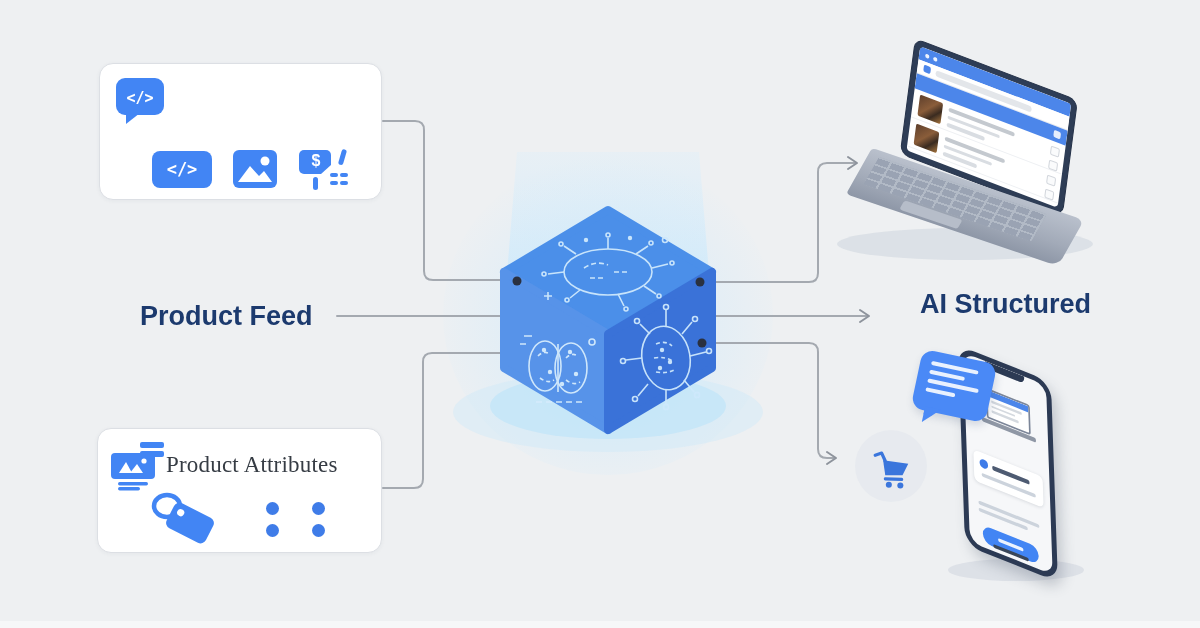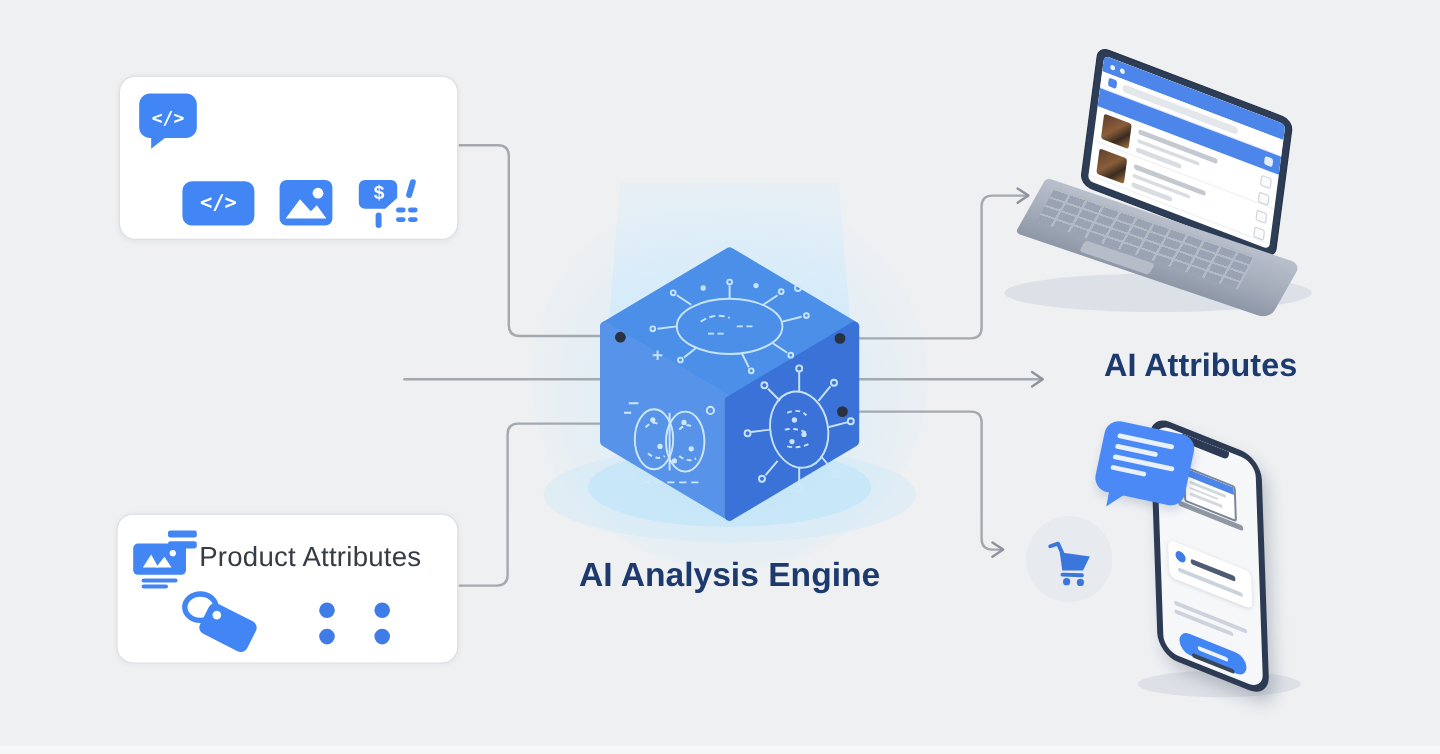--- a/index.html
+++ b/index.html
@@ -15,21 +15,21 @@
   .layer { position: absolute; left: 0; top: 0; width: 1200px; height: 628px; pointer-events: none; }
   .z0 { z-index: 0; } .z1 { z-index: 1; } .z2 { z-index: 2; } .z5 { z-index: 5; }
 
   
   .card {
     position: absolute; background: #ffffff;
     border: 1px solid #dcdfe4; border-radius: 14px;
     box-shadow: 0 1px 4px rgba(40,50,70,0.05); z-index: 3;
   }
   .card-structured { left: 99px; top: 63px; width: 283px; height: 137px; }
-  .card-attributes { left: 97px; top: 428px; width: 285px; height: 125px; }
+  .card-attributes { left: 97px; top: 428px; width: 285px; height: 125px; font-family: Liberation Serif, serif; }
 
   .card-title {
     position: absolute; color: #363c44; font-size: 23px; line-height: 27px;
     letter-spacing: 0.2px;
   }
   .card-structured .card-title { left: 73px; top: 13px; width: 190px; }
   .card-attributes .card-title { left: 68px; top: 22px; width: 210px; }
 
   .chat-code-icon { position: absolute; left: 15px; top: 13px; }
   .iconrow { position: absolute; left: 52px; top: 83px; display: flex; align-items: center; gap: 20px; }
@@ -253,20 +253,21 @@
         <rect x="15" y="30" width="5" height="13" rx="2.5" fill="#4285f4"></rect>
         <rect x="42" y="2" width="5" height="16" rx="2.5" fill="#4285f4" transform="rotate(16 44 10)"></rect>
         <rect x="32" y="26" width="8" height="4" rx="2" fill="#4285f4"></rect>
           <rect x="42" y="26" width="8" height="4" rx="2" fill="#4285f4"></rect>
         <rect x="32" y="34" width="8" height="4" rx="2" fill="#4285f4"></rect>
           <rect x="42" y="34" width="8" height="4" rx="2" fill="#4285f4"></rect>
       </svg>
     </div>
   </div>
 
+  <div class="label-navy label-feed">Product Feed</div>
 
   <div class="card card-attributes">
     <svg class="attr-head-icon" width="56" height="50" viewBox="0 0 56 50">
       <rect x="30" y="1" width="24" height="6" rx="2" fill="#4285f4"></rect>
       <rect x="30" y="10" width="24" height="6" rx="2" fill="#4285f4"></rect>
       <rect x="1" y="12" width="44" height="26" rx="4" fill="#4285f4"></rect>
       <polygon points="9,32 16,21 22,32" fill="#ffffff"></polygon>
       <polygon points="20,32 27,23 33,32" fill="#ffffff"></polygon>
       <circle cx="34" cy="20" r="2.6" fill="#ffffff"></circle>
       <rect x="8" y="41" width="30" height="3.5" rx="1.7" fill="#4285f4"></rect>
@@ -283,21 +284,20 @@
       </svg>
       <div class="dot-grid">
         <i></i>
           <i></i>
           <i></i>
           <i></i>
       </div>
     </div>
   </div>
 
-  <div class="label-navy label-engine">AI Analysis Engine</div>
 
   <div class="laptop-screen">
     <div class="lt-display">
       <div class="lt-titlebar">
           <i></i>
           <i></i>
         </div>
       <div class="lt-toolbar">
         <span class="lt-logo"></span>
         <span class="lt-search"></span>
@@ -329,21 +329,21 @@
             <i></i>
           </span>
       </div>
     </div>
   </div>
   <div class="laptop-base">
     <div class="kb"></div>
     <div class="trackpad"></div>
   </div>
 
-  <div class="label-navy label-assistants">AI Attributes</div>
+  <div class="label-navy label-assistants">AI Structured</div>
 
   <div class="cart-badge">
     <svg width="46" height="46" viewBox="0 0 64 64">
       <path d="M10 17 L19 14 L24 25" fill="none" stroke="#3b76dc" stroke-width="4.5" stroke-linecap="round" stroke-linejoin="round"></path>
       <polygon points="21,24 56,29 48,45 24,45" fill="#3b76dc"></polygon>
       <rect x="22" y="48" width="27" height="4.5" rx="2" fill="#3b76dc" transform="rotate(2 35 50)"></rect>
       <circle cx="29" cy="58" r="4.2" fill="#3b76dc"></circle>
       <circle cx="45" cy="59" r="4.2" fill="#3b76dc"></circle>
     </svg>
   </div>

